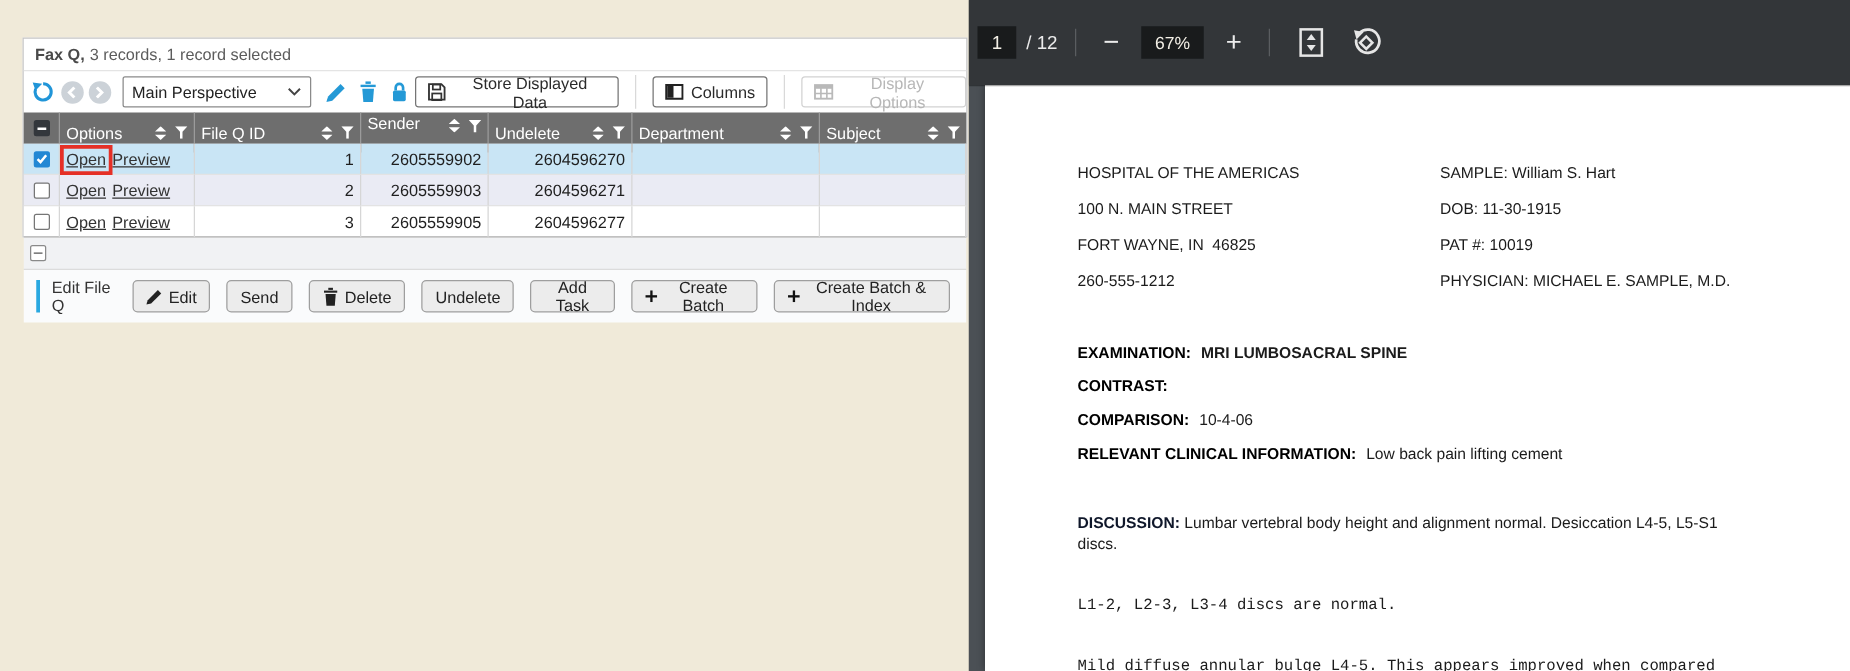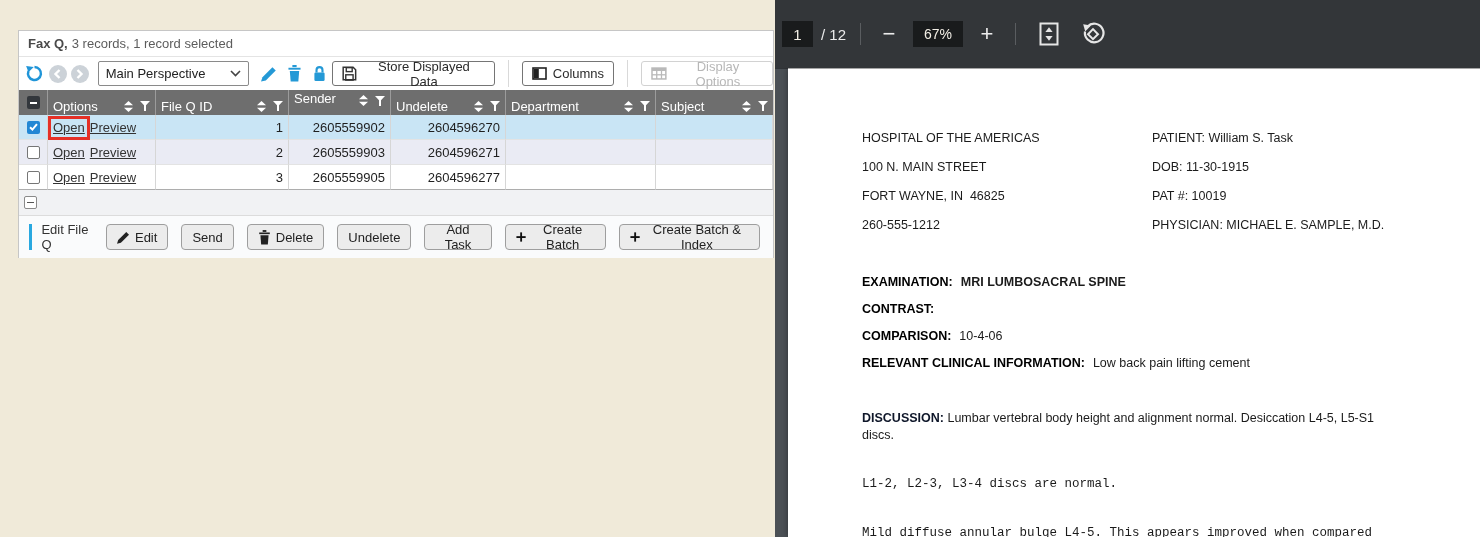--- a/index.html
+++ b/index.html
@@ -1,21 +1,21 @@
 <!DOCTYPE html>
 <html><head>
 <meta charset="utf-8">
 <style>
   * { box-sizing: border-box; margin: 0; padding: 0; }
   html, body { width: 1480px; height: 537px; overflow: hidden; }
   body { font-family: "Liberation Sans", "DejaVu Sans", sans-serif; position: relative; background: #f0ead9; }
 
   
   .left-region { position: absolute; left: 0; top: 0; width: 775px; height: 537px; background: #f0ead9; }
-  .panel { position: absolute; left: 18px; top: 30px; width: 756px; height: 228px; background: #ffffff; border: 1px solid #c6c6c6; }
+  .panel { position: absolute; left: 18px; top: 30px; width: 756px; height: 160px; background: #ffffff; border: 1px solid #c6c6c6; }
 
   .panel-title { height: 26px; line-height: 25px; padding-left: 9px; font-size: 13px; color: #5c5c5c; border-bottom: 1px solid #e4e4e4; white-space: nowrap; }
   .panel-title .bold { font-weight: bold; color: #4a4a4a; margin-right: 4px; }
 
   .toolbar { height: 33px; display: flex; align-items: center; padding-left: 6px; }
   .tb-icon { display: inline-flex; align-items: center; justify-content: center; cursor: pointer; }
   .refresh { margin-right: 5px; }
   .nav-circle { width: 18px; height: 18px; border-radius: 50%; background: #ccd2d8; display: inline-flex; align-items: center; justify-content: center; margin-right: 4px; }
   .perspective { width: 153px; height: 25px; border: 1px solid #8a8a8a; border-radius: 2px; background: #fff; display: inline-flex; align-items: center; justify-content: space-between; padding: 0 7px; font-size: 13px; color: #222; margin: 0 7px 0 5px; cursor: pointer; }
   .blue-ic { margin: 0 5px; }
@@ -377,21 +377,21 @@
   <div class="pdf-page">
     <div class="doc">
       <div class="doc-header">
         <div class="doc-col left">
           <div>HOSPITAL OF THE AMERICAS</div>
           <div>100 N. MAIN STREET</div>
           <div>FORT WAYNE, IN&nbsp; 46825</div>
           <div>260-555-1212</div>
         </div>
         <div class="doc-col">
-          <div>PATIENT: William S. Task</div>
+          <div>SAMPLE: William S. Hart</div>
           <div>DOB: 11-30-1915</div>
           <div>PAT #: 10019</div>
           <div>PHYSICIAN: MICHAEL E. SAMPLE, M.D.</div>
         </div>
       </div>
 
       <div class="exam-section">
         <div><b>EXAMINATION:</b><span class="vb">MRI LUMBOSACRAL SPINE</span></div>
         <div><b>CONTRAST:</b><span></span></div>
         <div><b>COMPARISON:</b><span>10-4-06</span></div>

